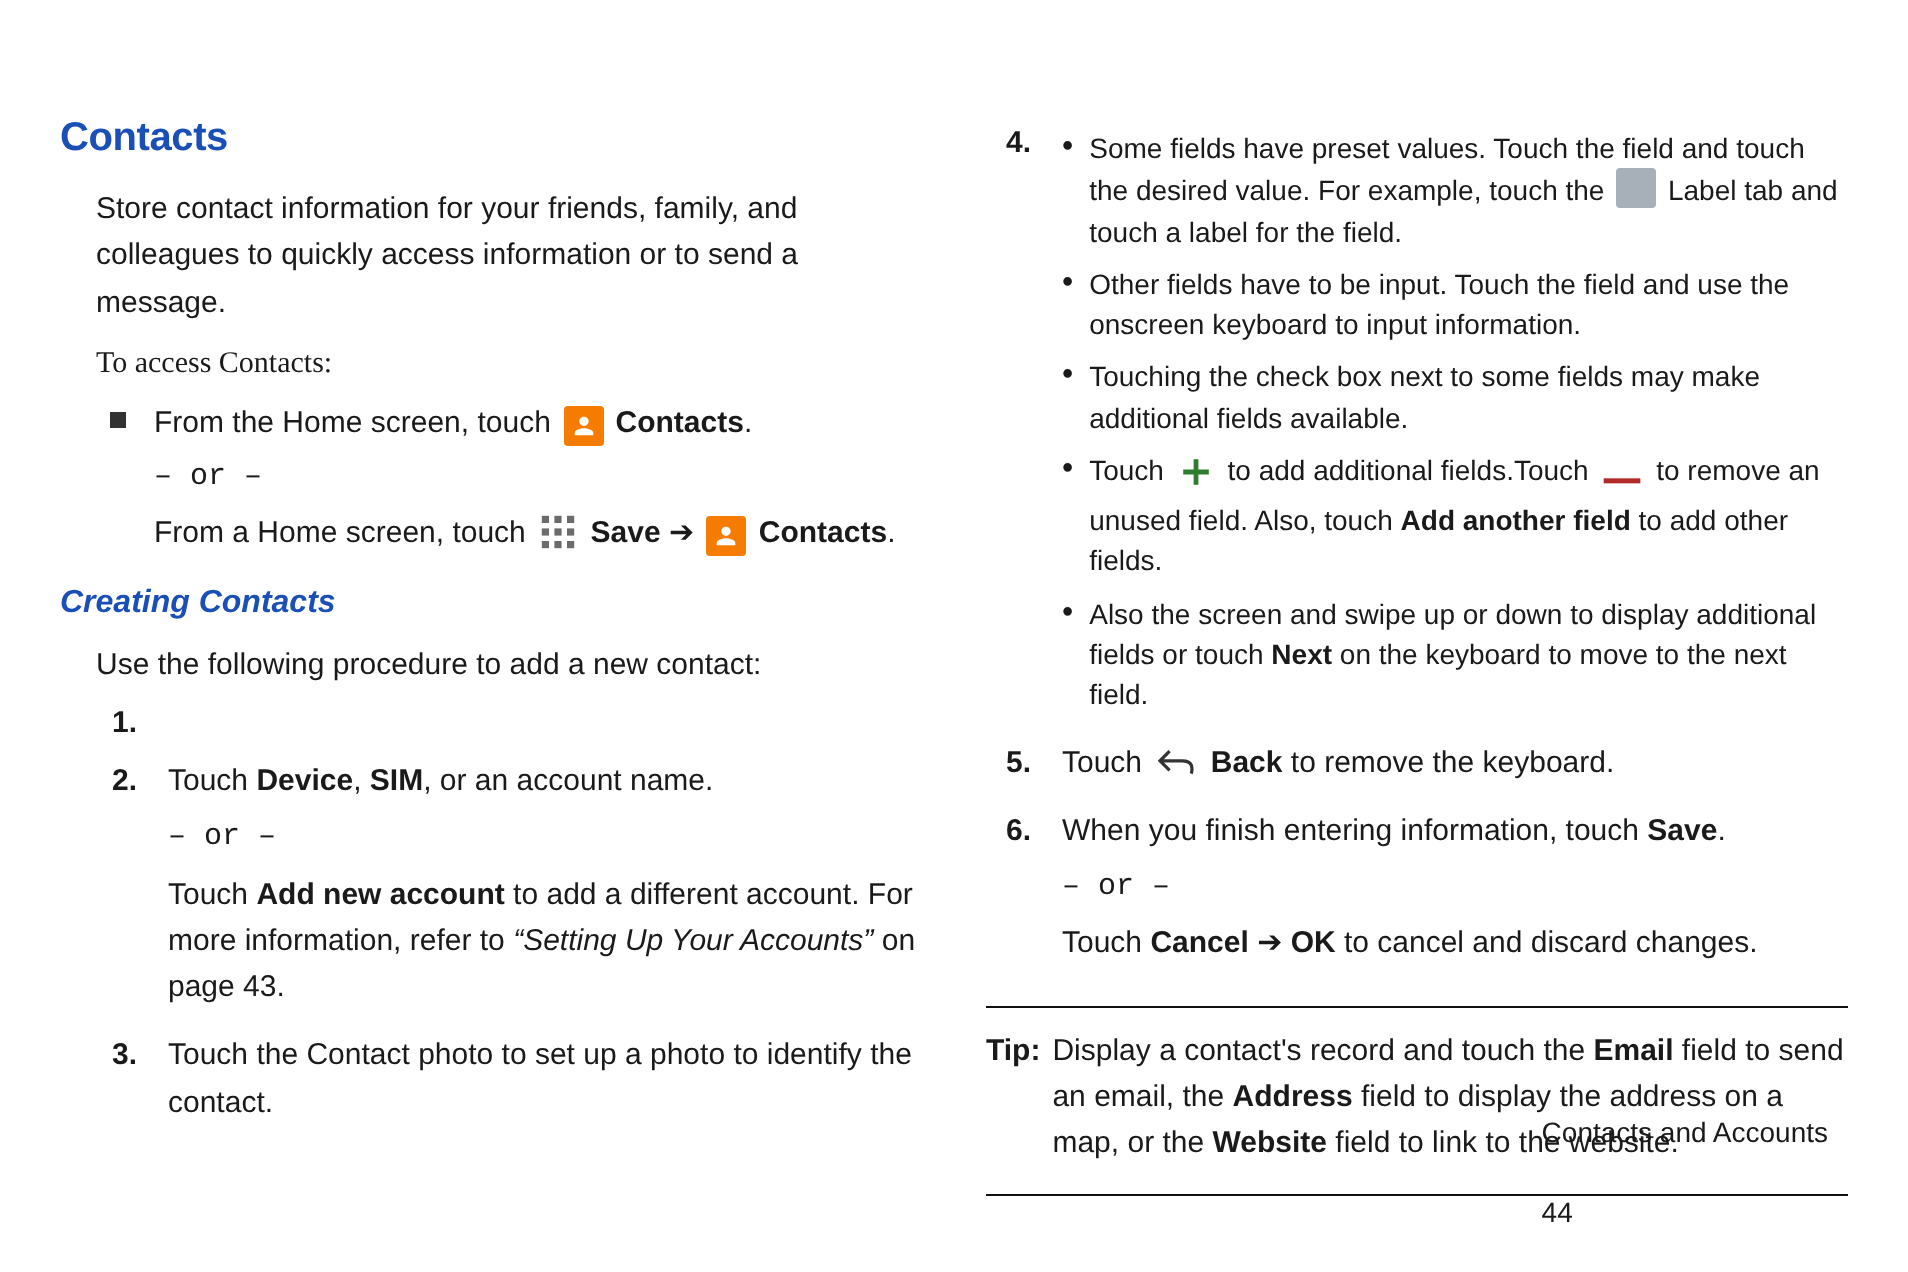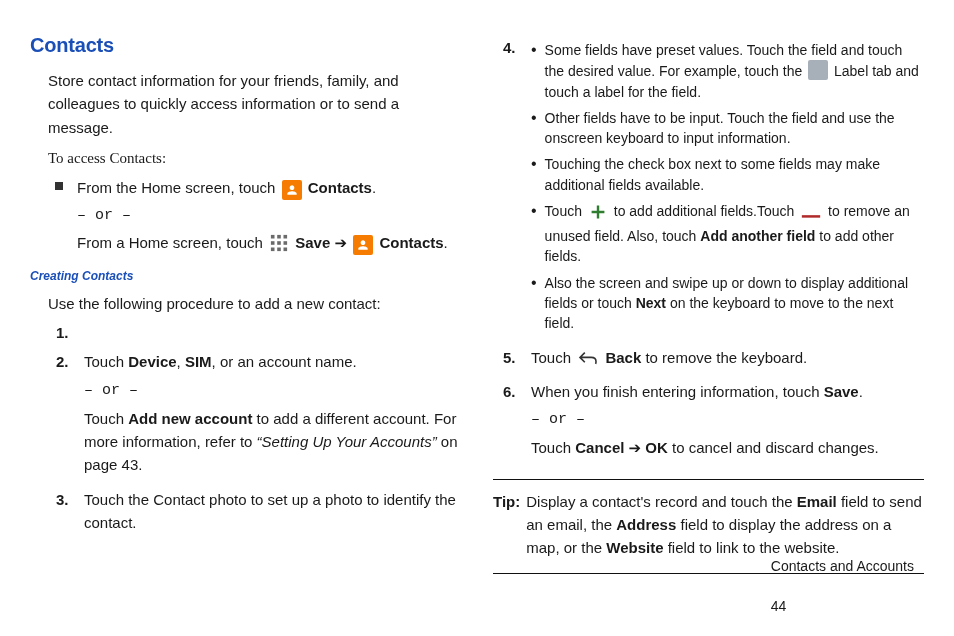--- a/index.html
+++ b/index.html
@@ -10,38 +10,39 @@
       font-family: Arial, Helvetica, sans-serif;
       font-size: 15px;
       color: #1a1a1a;
       position: relative;
       padding: 30px 30px 26px 30px;
     }
     .columns {
       display: flex;
       gap: 32px;
       height: 560px;
+      margin-top: 24px;
     }
     .col {
       flex: 1;
       line-height: 1.55;
     }
     h1.section-title {
       font-family: Arial, Helvetica, sans-serif;
       font-weight: 900;
       font-size: 20px;
       color: #1a4fb8;
       margin-bottom: 8px;
       letter-spacing: -0.2px;
     }
     h2.subsection-title {
       font-family: Arial, Helvetica, sans-serif;
       font-weight: 800;
       font-style: italic;
-      font-size: 12px;
+      font-size: 16px;
       color: #1a4fb8;
       margin: 12px 0 6px 0;
     }
     .intro, .para {
       margin: 5px 0 5px 18px;
     }
     .access { margin: 8px 0 6px 18px; font-family: Liberation Serif, serif; }
     .sq-bullet-row {
       display: flex;
       align-items: flex-start;

